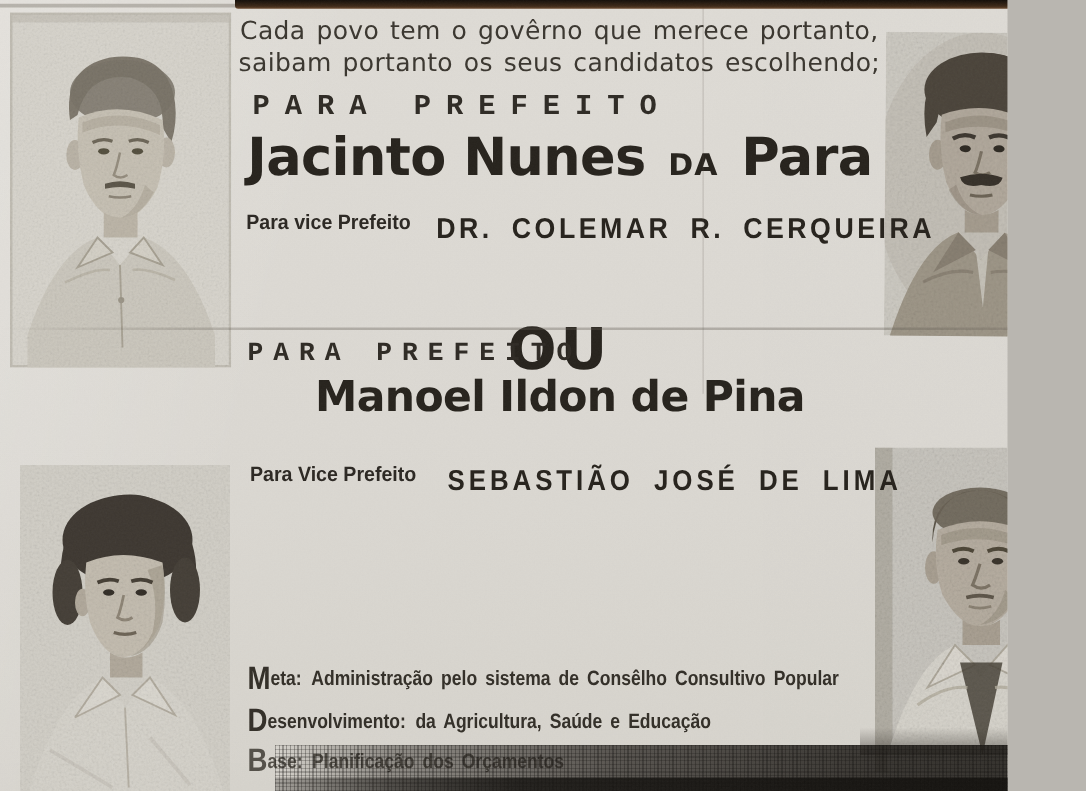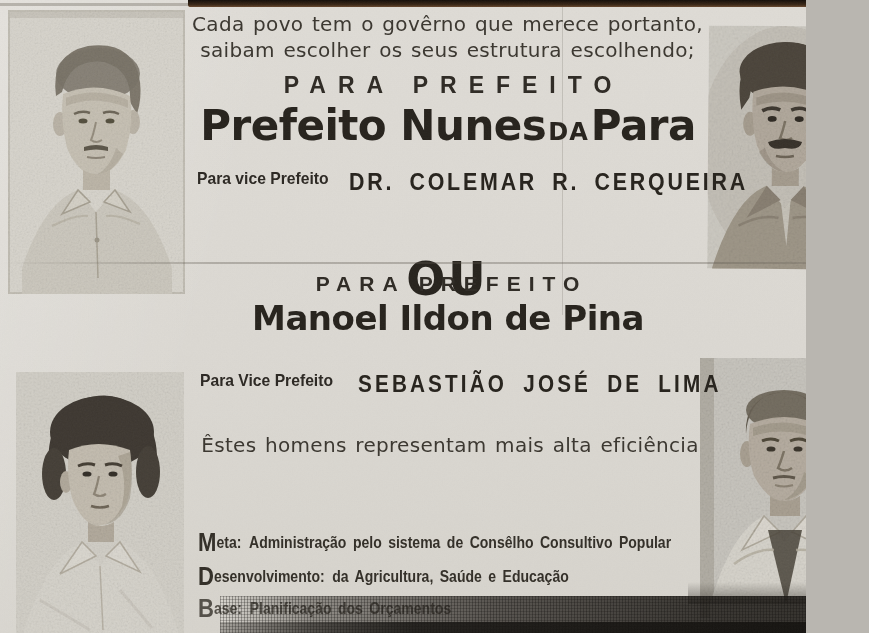--- a/index.html
+++ b/index.html
@@ -38,29 +38,29 @@
   figure.photo svg{display:block;width:100%;height:100%;}
   .photo-tl{left:8px;top:10px;width:177px;height:284px;}
   .photo-tr{left:708px;top:26px;width:154px;height:243px;transform:rotate(.4deg);}
   .photo-bl{left:16px;top:372px;width:168px;height:261px;}
   .photo-br{left:700px;top:358px;width:162px;height:260px;}
 
   
   .txt{z-index:2;}
   .intro{left:190px;top:11px;width:515px;text-align:center;
     font-size:20px;line-height:26px;letter-spacing:.3px;word-spacing:2px;color:#3a362f;}
-  .office{left:190px;width:515px;text-align:center;
-    font-family:Liberation Sans, sans-serif;font-weight:600;color:#2e2a24;}
+  .office{left:190px;width:515px;
+    font-family:Liberation Mono, monospace;font-weight:600;color:#2e2a24;}
   .office-1{top:72px;font-size:23px;letter-spacing:12px;text-indent:12px;}
   .office-2{top:272px;font-size:21px;letter-spacing:8px;text-indent:8px;}
   .bigname{left:168px;width:560px;text-align:center;font-weight:bold;color:#26221c;
     letter-spacing:-.5px;white-space:nowrap;}
   .name-1{top:101px;font-size:42px;}
   .name-2{top:298px;font-size:34px;}
-  .particle{font-size:24px;margin:0 2px;letter-spacing:1px;}
+  .particle{font-size:24px;margin:0 18px;letter-spacing:1px;}
   .connector{left:190px;top:209px;width:515px;text-align:center;
     font-size:46px;font-weight:bold;letter-spacing:3px;color:#26221c;margin-top:43px;}
   .viceline{display:flex;white-space:nowrap;color:#2b2722;}
   .vice-1{left:197px;top:169px;width:560px;gap:13px;}
   .vice-2{left:200px;top:371px;width:560px;gap:18px;}
   .vice-label{font-family:"Liberation Sans", sans-serif;font-weight:bold;font-size:16.5px;
     transform:scaleX(.95);transform-origin:left center;}
   .vice-name{font-family:"Liberation Sans", sans-serif;font-weight:bold;color:#26221c;
     transform-origin:left center;}
   .vice-name-1{font-size:23px;letter-spacing:3px;word-spacing:7px;transform:scaleX(.93);}
@@ -227,47 +227,46 @@
         <path d="M -16 76 L 18 76 L 2 150 Z" fill="#4a443a" opacity="0.85"></path>
         <path d="M -50 110 Q -28 94 -10 96" stroke="#b4ae9f" stroke-width="2.5" fill="none" opacity="0.8"></path>
         <path d="M 52 108 Q 30 94 12 96" stroke="#b4ae9f" stroke-width="2.5" fill="none" opacity="0.8"></path>
       </g>
       <rect width="162" height="260" filter="url(#g4)" opacity="0.26" style="mix-blend-mode:multiply"></rect>
     </svg>
   </figure>
 
   <div class="abs txt intro">
     <div>Cada povo tem o govêrno que merece portanto,</div>
-    <div>saibam escolher os seus estrutura escolhendo;</div>
+    <div>saibam portanto os seus candidatos escolhendo;</div>
   </div>
 
   <div class="abs txt office office-1">PARA PREFEITO</div>
 
   <div class="abs txt bigname name-1">
-    <span>Prefeito Nunes</span><span class="particle">DA</span><span>Para</span>
+    <span>Jacinto Nunes</span><span class="particle">DA</span><span>Para</span>
   </div>
 
   <div class="abs txt viceline vice-1">
     <span class="vice-label">Para vice Prefeito</span>
     <span class="vice-name vice-name-1">DR. COLEMAR R. CERQUEIRA</span>
   </div>
 
   <div class="abs txt connector">OU</div>
 
   <div class="abs txt office office-2">PARA PREFEITO</div>
 
   <div class="abs txt bigname name-2">Manoel Ildon de Pina</div>
 
   <div class="abs txt viceline vice-2">
     <span class="vice-label">Para Vice Prefeito</span>
     <span class="vice-name vice-name-2">SEBASTIÃO JOSÉ DE LIMA</span>
   </div>
 
   <div class="abs txt slogan">
-    <div>Êstes homens representam mais alta  eficiência</div>
   </div>
 
   <div class="abs txt platform-line pl-1">
     <span class="pl-head"><span class="pl-initial">M</span><span>eta:</span></span><span class="pl-text">Administração pelo sistema de Consêlho Consultivo Popular</span>
   </div>
   <div class="abs txt platform-line pl-2">
     <span class="pl-head"><span class="pl-initial">D</span><span>esenvolvimento:</span></span><span class="pl-text">da Agricultura, Saúde e Educação</span>
   </div>
   <div class="abs txt platform-line pl-3">
     <span class="pl-head"><span class="pl-initial">B</span><span>ase:</span></span><span class="pl-text">Planificação dos Orçamentos</span>

